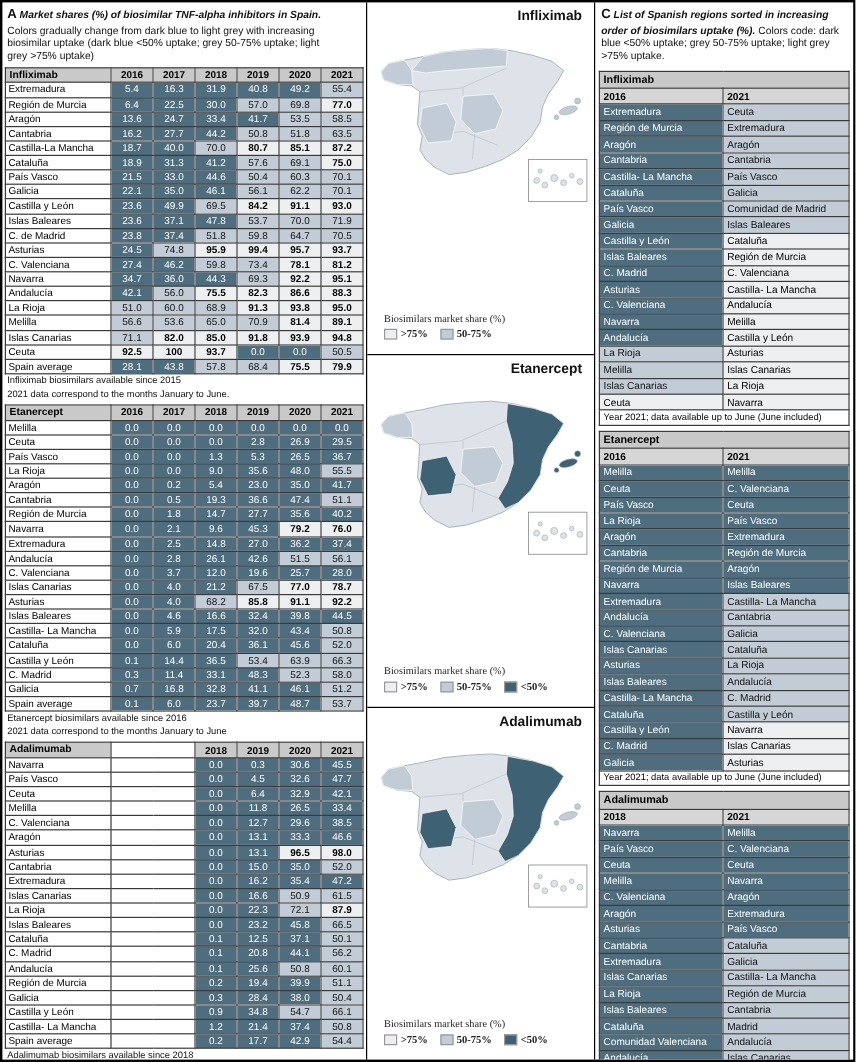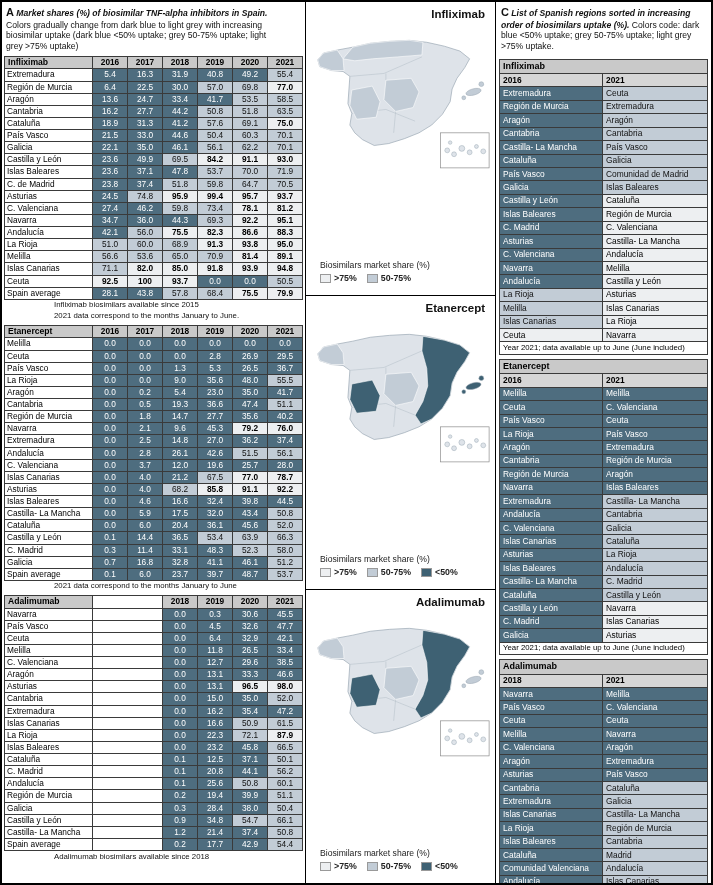--- a/index.html
+++ b/index.html
@@ -21,32 +21,32 @@
   table.num-table td { border: 1px solid #3a3a3a; padding: 1px 2px; height: 11.6px;
                        line-height: 1.1; overflow: hidden; white-space: nowrap; }
   td.th { background: var(--header-grey); font-weight: bold; text-align: center; }
   td.th.name-col { text-align: left; padding-left: 3px; font-size: 8.6px; }
   td.region-label { background: #fff; text-align: left; padding-left: 3px; }
   td.val { text-align: center; }
   td.blank-th, td.blank-td { background: #fff; border-top: none; border-bottom: none; }
   .D { background: var(--dark); color: #fff; }
   .M { background: var(--mid); color: #111; }
   .L { background: var(--light); color: #000; font-weight: bold; }
-  .footnote { font-size: 7.8px; line-height: 1.3; padding: 0.5px 2px; color: #111; margin-left: 48px; }
+  .footnote { font-size: 7.8px; line-height: 1.3; padding: 0.5px 2px; color: #111; }
   .table-block { margin-bottom: 3px; }
 
   
   .b-header { border-bottom: 1px solid #000; padding: 2px 3px 3px 3px; }
   .map-block { flex: 1; position: relative; display: flex; flex-direction: column; }
   .map-block + .map-block { border-top: 1px solid #000; }
   .map-title { position: absolute; top: 6px; right: 10px; font-weight: bold;
                font-size: 11.5px; color: #111; z-index: 2; }
   .map-wrap { padding: 14px 2px 0 2px; }
   .map-wrap svg { width: 100%; display: block; }
-  .legend { margin-top: auto; padding: 2px 0 12px 14px; font-size: 8.6px; color: #222; }
+  .legend { margin-top: auto; padding: 2px 0 12px 14px; font-size: 8.6px; color: #222; font-family: Liberation Serif, serif; }
   .legend-title { margin-bottom: 3px; }
   .legend-items { display: flex; align-items: flex-start; gap: 10px; }
   .legend-item { display: flex; align-items: center; gap: 3px; font-weight: bold; font-size: 8.8px; }
   .swatch { display: inline-block; width: 11px; height: 9px; border: 1px solid #999; }
   .swatch.L { background: var(--light); }
   .swatch.M { background: var(--mid); }
   .swatch.D { background: var(--map-dark); }
 
   
   .c-section { margin-top: 4px; }
@@ -117,20 +117,29 @@
               <tr>
                 <td class="region-label">Cantabria</td>
                 <td class="val D">16.2</td>
                 <td class="val D">27.7</td>
                 <td class="val D">44.2</td>
                 <td class="val M">50.8</td>
                 <td class="val M">51.8</td>
                 <td class="val M">63.5</td>
               </tr>
               <tr>
+                <td class="region-label">Castilla-La Mancha</td>
+                <td class="val D">18.7</td>
+                <td class="val D">40.0</td>
+                <td class="val M">70.0</td>
+                <td class="val L">80.7</td>
+                <td class="val L">85.1</td>
+                <td class="val L">87.2</td>
+              </tr>
+              <tr>
                 <td class="region-label">Cataluña</td>
                 <td class="val D">18.9</td>
                 <td class="val D">31.3</td>
                 <td class="val D">41.2</td>
                 <td class="val M">57.6</td>
                 <td class="val M">69.1</td>
                 <td class="val L">75.0</td>
               </tr>
               <tr>
                 <td class="region-label">País Vasco</td>
@@ -459,20 +468,21 @@
                 <td class="region-label">Spain average</td>
                 <td class="val D">0.1</td>
                 <td class="val D">6.0</td>
                 <td class="val D">23.7</td>
                 <td class="val D">39.7</td>
                 <td class="val D">48.7</td>
                 <td class="val M">53.7</td>
               </tr>
             </tbody>
           </table>
+          <div class="footnote">Etanercept biosimilars available since 2016</div>
           <div class="footnote">2021 data correspond to the months January to June</div>
         </div>
         <div class="table-block">
           <table class="num-table">
             <colgroup>
               <col style="width: 88px;">
               <col style="width: 35px;">
               <col style="width: 35px;">
               <col style="width: 35px;">
               <col style="width: 35px;">

